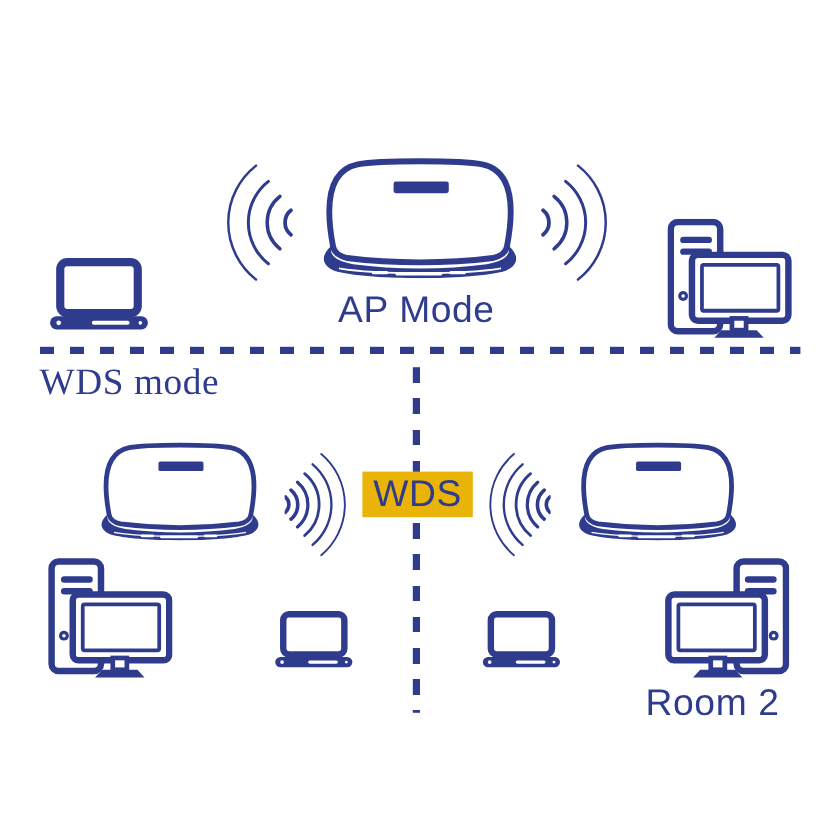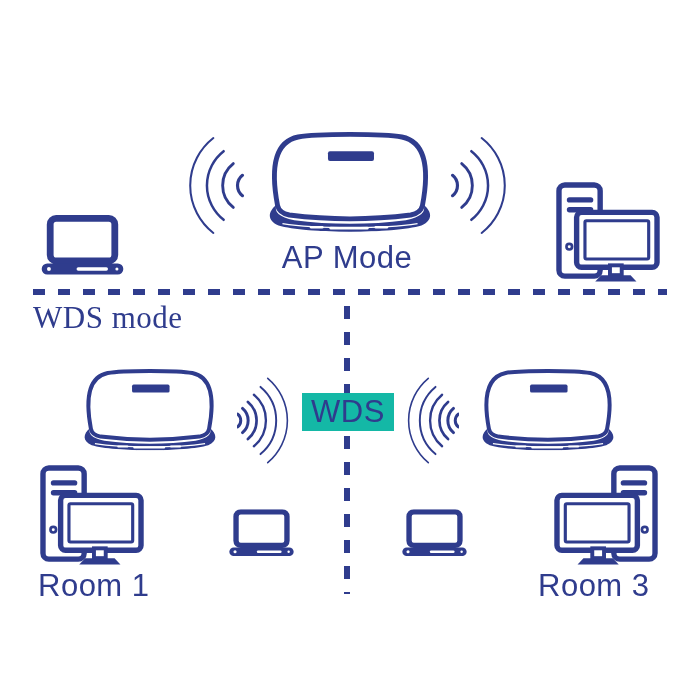--- a/index.html
+++ b/index.html
@@ -30,21 +30,21 @@
     position: absolute;
     height: 6px;
     background: repeating-linear-gradient(90deg, var(--navy) 0 12px, transparent 12px 25px);
   }
   .v-dots {
     position: absolute;
     width: 6px;
     background: repeating-linear-gradient(180deg, var(--navy) 0 13px, transparent 13px 26px);
   }
   .wds-link {
-    background: #14b8a6;
+    background: #eab308;
     padding: 2px 0;
     z-index: 2;
   }
   .defs { position: absolute; width: 0; height: 0; overflow: hidden; }
 </style>
 </head>
 <body>
 
 <div class="canvas">
 
@@ -155,21 +155,20 @@
         <use href="#sym-pc"></use>
       </svg>
   </div>
 
   <div class="abs" style="left:228px; top:493px; width:67px; height:50px;">
     <svg class="icon" viewBox="0 0 100 74">
         <use href="#sym-laptop"></use>
       </svg>
   </div>
 
-  <div class="label" style="left:38px; top:553px;">Room 1</div>
 
   <div class="abs" style="left:403px; top:352px; width:56px; height:105px;">
     <svg class="icon flip" viewBox="0 0 60 112">
         <use href="#sym-waves6"></use>
       </svg>
   </div>
 
   <div class="abs" style="left:472px; top:349px; width:152px; height:91px;">
     <svg class="icon" viewBox="0 0 190 114">
         <use href="#sym-router"></use>
@@ -181,15 +180,15 @@
         <use href="#sym-laptop"></use>
       </svg>
   </div>
 
   <div class="abs" style="left:554px; top:449px; width:104px; height:100px;">
     <svg class="icon flip" viewBox="0 0 106 102">
         <use href="#sym-pc"></use>
       </svg>
   </div>
 
-  <div class="label" style="left:538px; top:553px;">Room 3</div>
+  <div class="label" style="left:538px; top:553px;">Room 2</div>
 
 </div>
 
 </body></html>

